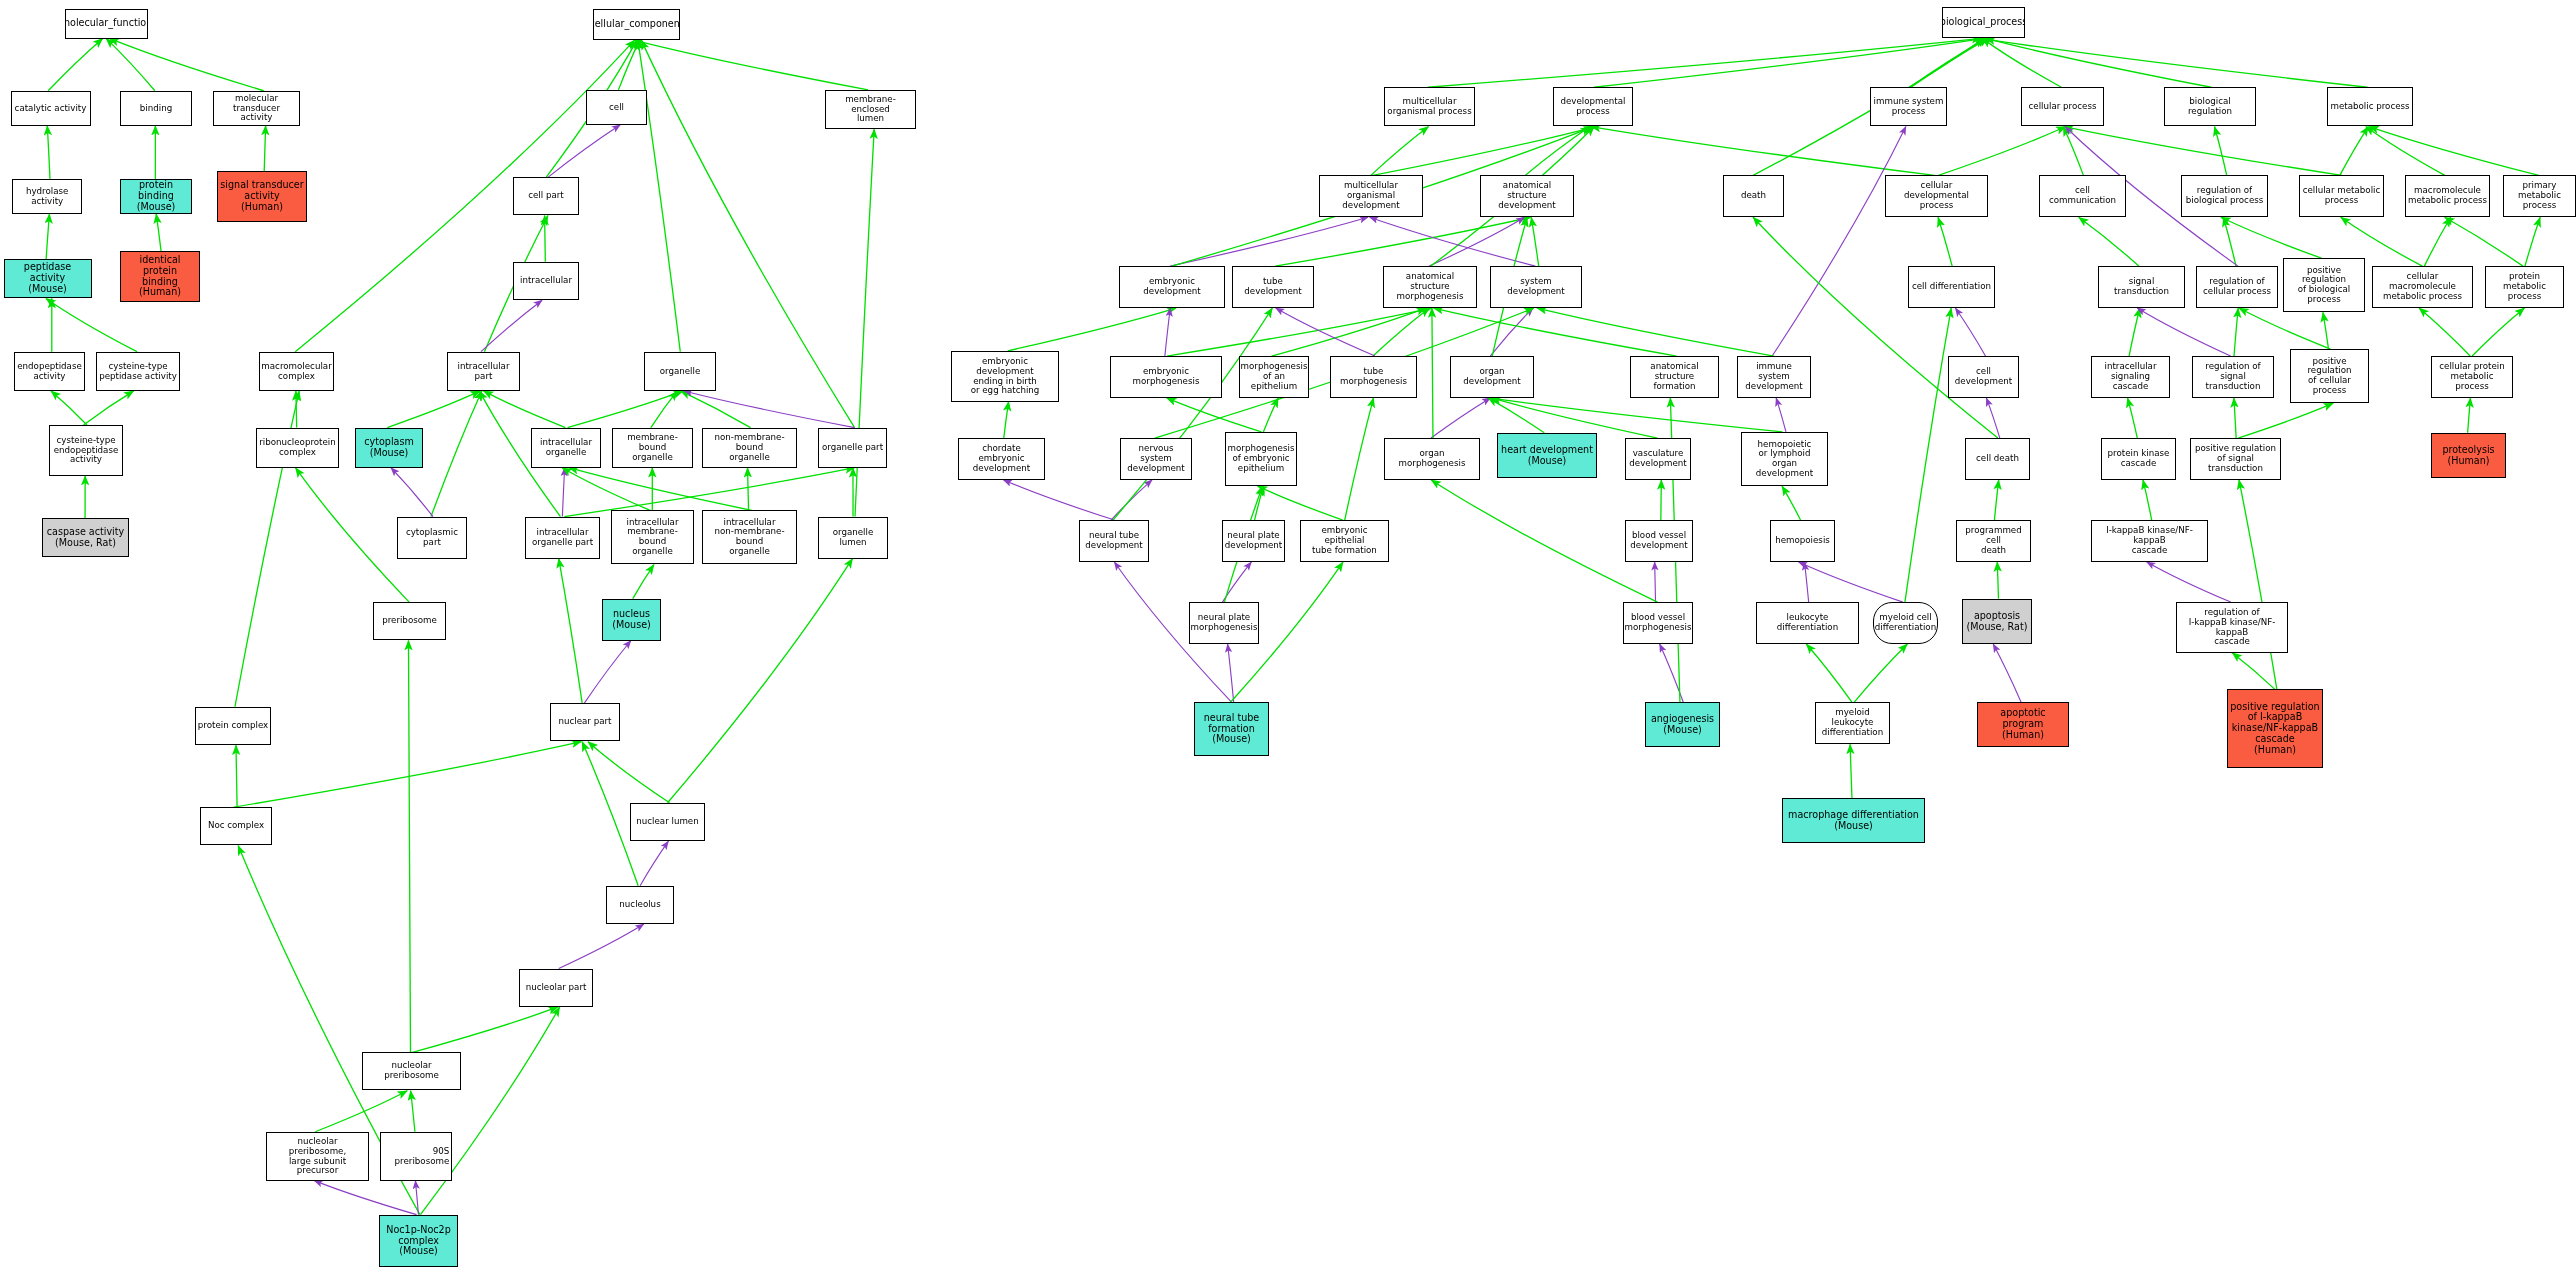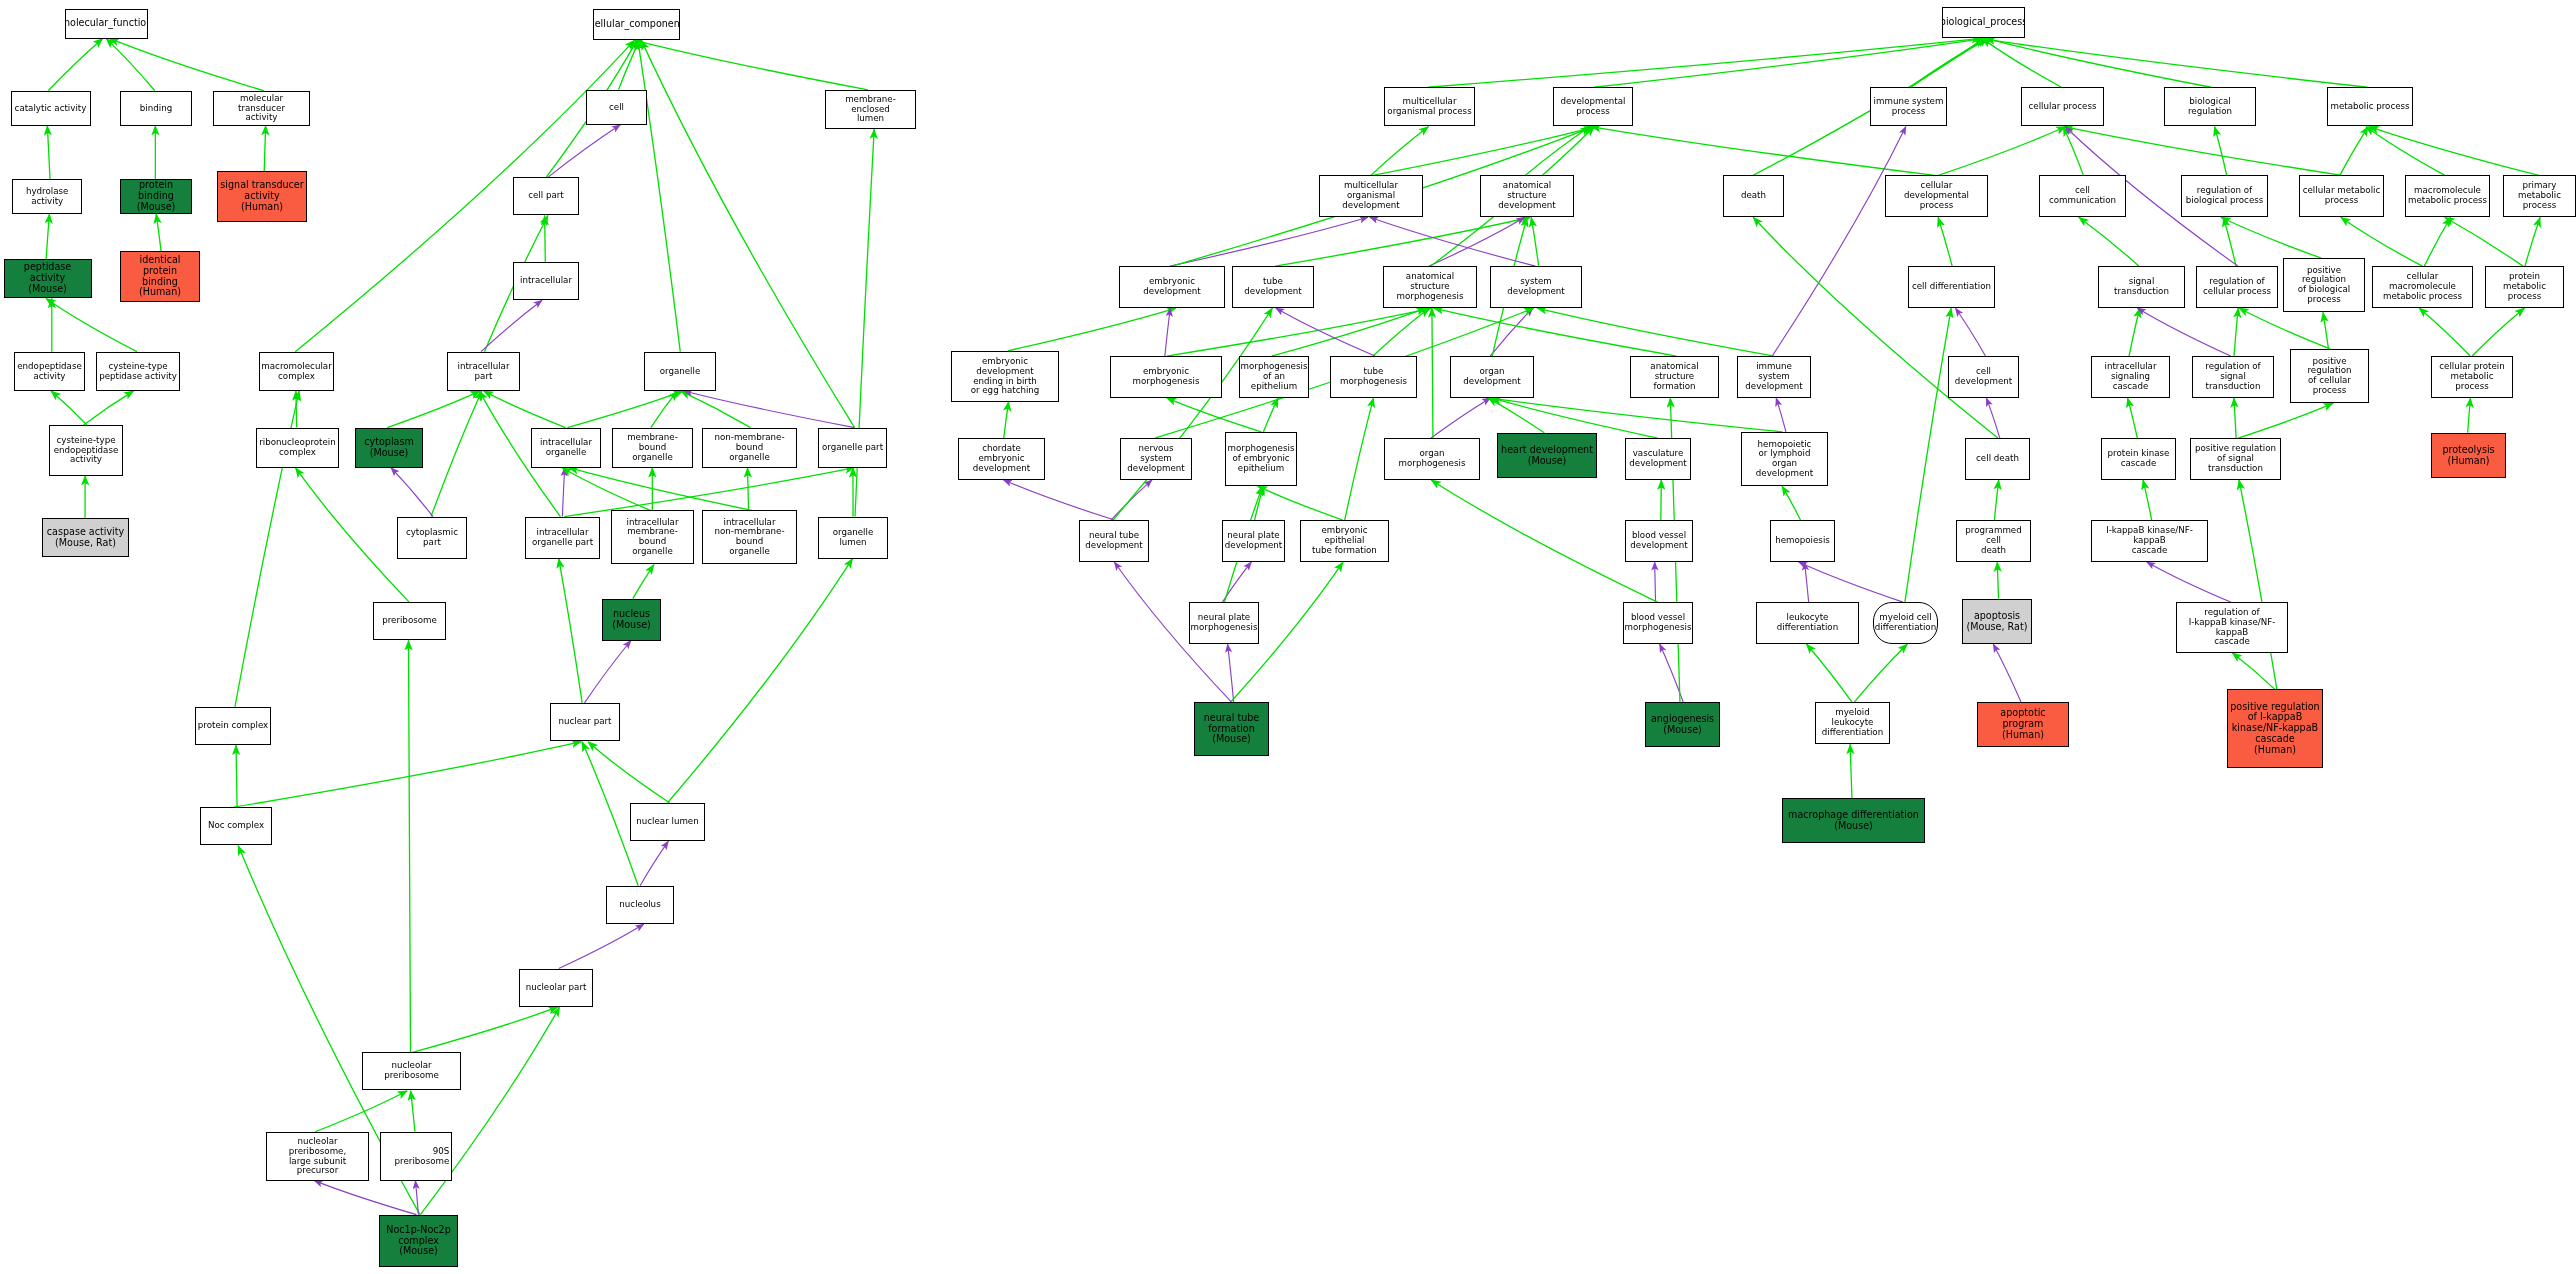--- a/index.html
+++ b/index.html
@@ -19,21 +19,21 @@
     display:flex;
     align-items:center;
     justify-content:center;
     text-align:center;
     line-height:1.12;
     color:#000000;
     padding:0.9px 1.7px;
     white-space:pre-line;
     overflow:hidden;
   }
-  .node.blue{background:#15803d;}
+  .node.blue{background:#5eead4;}
   .node.red{background:#fa5c41;}
   .node.grey{background:#d0d0d0;}
   .fs8{font-size:8.7px;}
   .fs9{font-size:9.6px;}
 </style>
 </head>
 <body>
 
 <div id="canvas">
   <svg id="edges" viewBox="0 0 2952 1460" width="2576" height="1274">
@@ -206,21 +206,21 @@
         <path d="M 2316.26 805 Q 2300.21 768.15 2284.16 738" fill="none" stroke="#8b3fc4" stroke-width="1.3" marker-end="url(#ah-purple)"></path>
         <path d="M 2607 790 Q 2582.5 766.9 2558 748" fill="none" stroke="#00e000" stroke-width="1.5" marker-end="url(#ah-green)"></path>
         <path d="M 2609.24 790 Q 2587.54 658 2565.84 550" fill="none" stroke="#00e000" stroke-width="1.5" marker-end="url(#ah-green)"></path>
         <path d="M 2122.32 915 Q 2121.2200000000003 880.9 2120.12 853" fill="none" stroke="#00e000" stroke-width="1.5" marker-end="url(#ah-green)"></path>
       </g>
   </svg>
   <div id="node-layer">
       <div class="node  fs9" style="left: 65px; top: 8.7px; width: 83px; height: 30px;">molecular_function</div>
       <div class="node  fs8" style="left: 10.5px; top: 91px; width: 80px; height: 35px; text-align: right;">catalytic activity</div>
       <div class="node  fs8" style="left: 120px; top: 91px; width: 72px; height: 35px;">binding</div>
-      <div class="node  fs8" style="left: 213px; top: 91px; width: 97px; height: 35px;">molecular transducer
+      <div class="node  fs8" style="left: 213px; top: 91px; width: 87px; height: 35px;">molecular transducer
 activity</div>
       <div class="node  fs8" style="left: 12.2px; top: 179px; width: 70px; height: 35px;">hydrolase activity</div>
       <div class="node blue fs9" style="left: 120px; top: 179px; width: 72px; height: 35px;">protein binding
 (Mouse)</div>
       <div class="node red fs9" style="left: 217px; top: 171px; width: 90px; height: 51px;">signal transducer
 activity
 (Human)</div>
       <div class="node blue fs9" style="left: 3.5px; top: 259px; width: 88px; height: 39px;">peptidase activity
 (Mouse)</div>
       <div class="node red fs9" style="left: 120px; top: 251px; width: 80px; height: 51px;">identical protein

